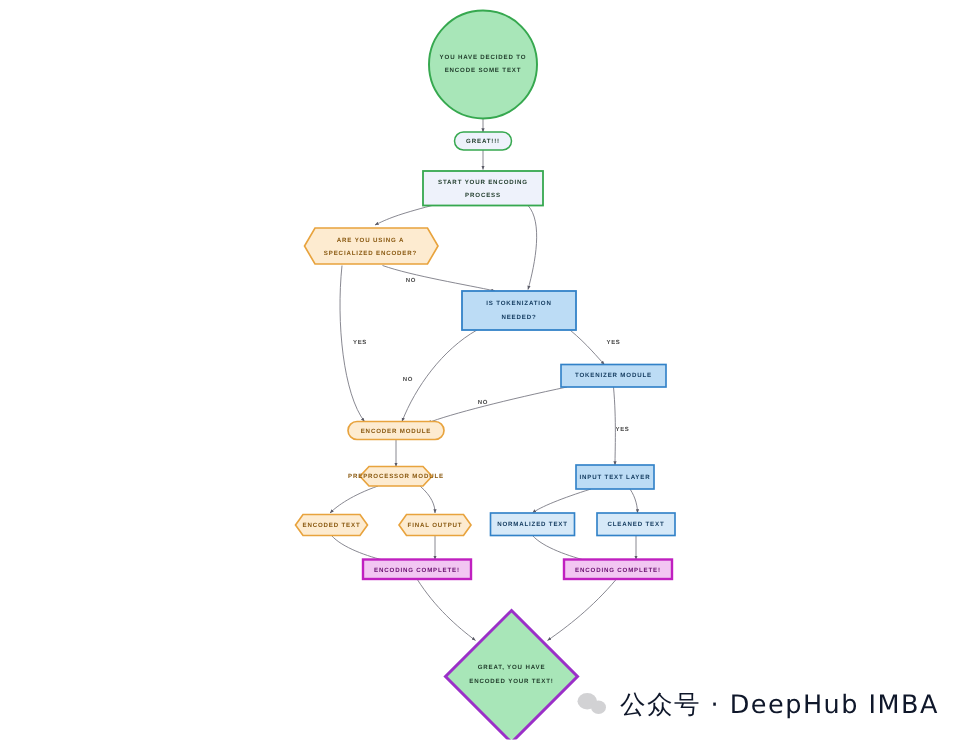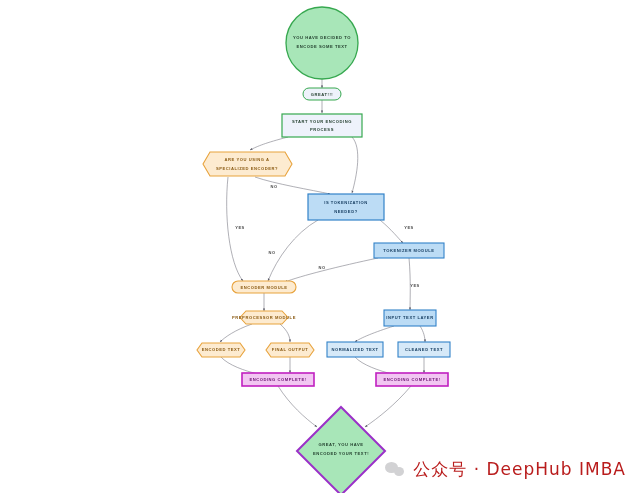--- a/index.html
+++ b/index.html
@@ -43,21 +43,21 @@
     stroke: #7a7a85;
     stroke-width: 0.6;
   }
   .watermark {
     position: absolute;
     right: 14px;
     bottom: 12px;
     display: flex;
     align-items: center;
     gap: 7px;
-    color: #b91c1c;
+    color: #0f172a;
     font-size: 17px;
     font-family: "DejaVu Sans", sans-serif;
     letter-spacing: 1px;
     user-select: none;
   }
   .wm-bubble {
     position: relative;
     width: 21px;
     height: 15px;
   }

